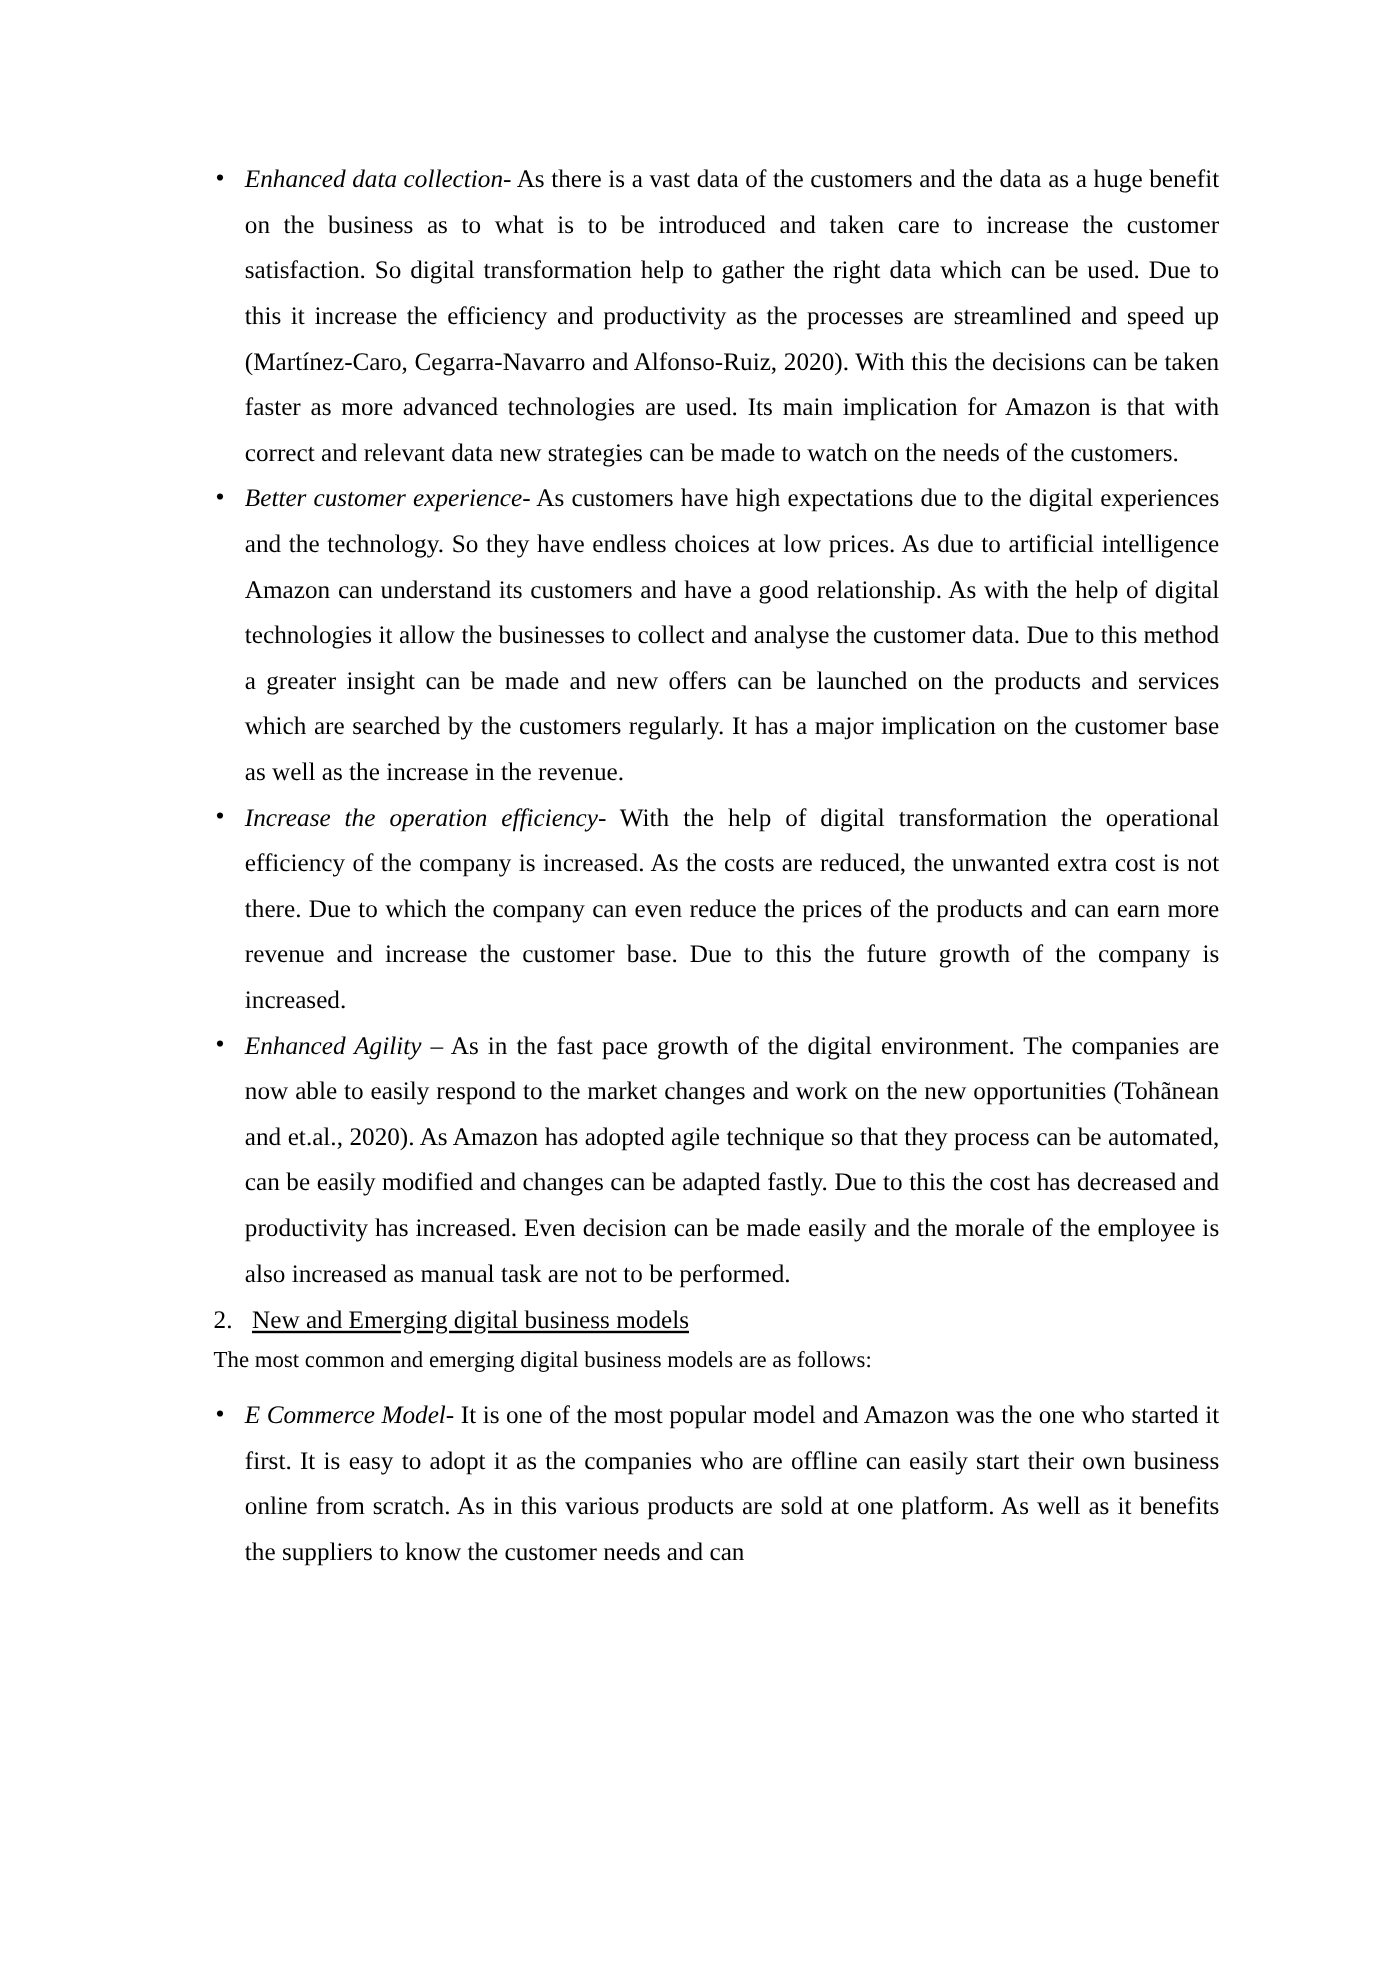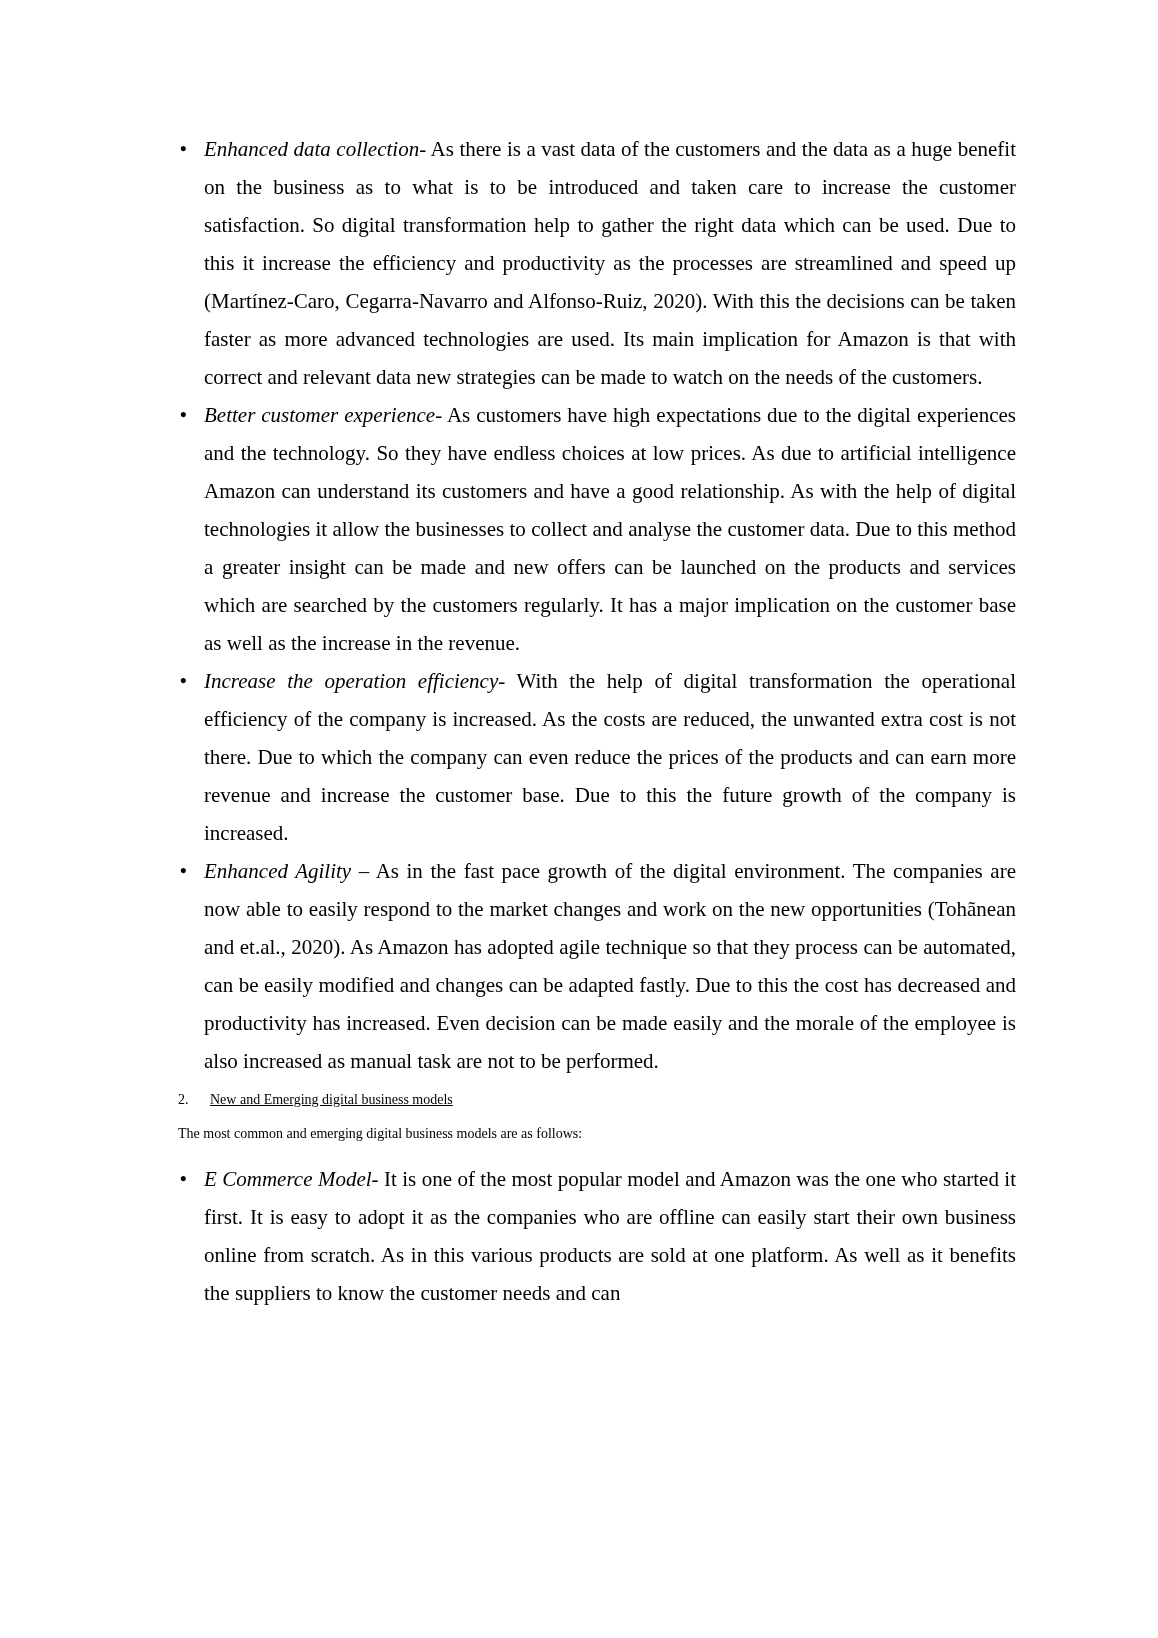--- a/index.html
+++ b/index.html
@@ -40,34 +40,34 @@
     top: 0;
     font-size: 19px;
     line-height: 38px;
     font-weight: bold;
   }
   .lead {
     font-weight: normal;
     font-style: italic;
   }
   .heading-row {
-    font-size: 14px;
+    font-size: 21px;
     line-height: 34px;
     margin-top: 3px;
     white-space: nowrap;
   }
   .heading-num {
     display: inline-block;
     width: 32px;
   }
   .heading-title {
     text-decoration: underline;
   }
   .intro {
-    font-size: 14px;
+    font-size: 19px;
     line-height: 34px;
   }
   .models {
     margin-top: 9px;
   }
 </style>
 </head>
 <body>
 
 <div class="page">

